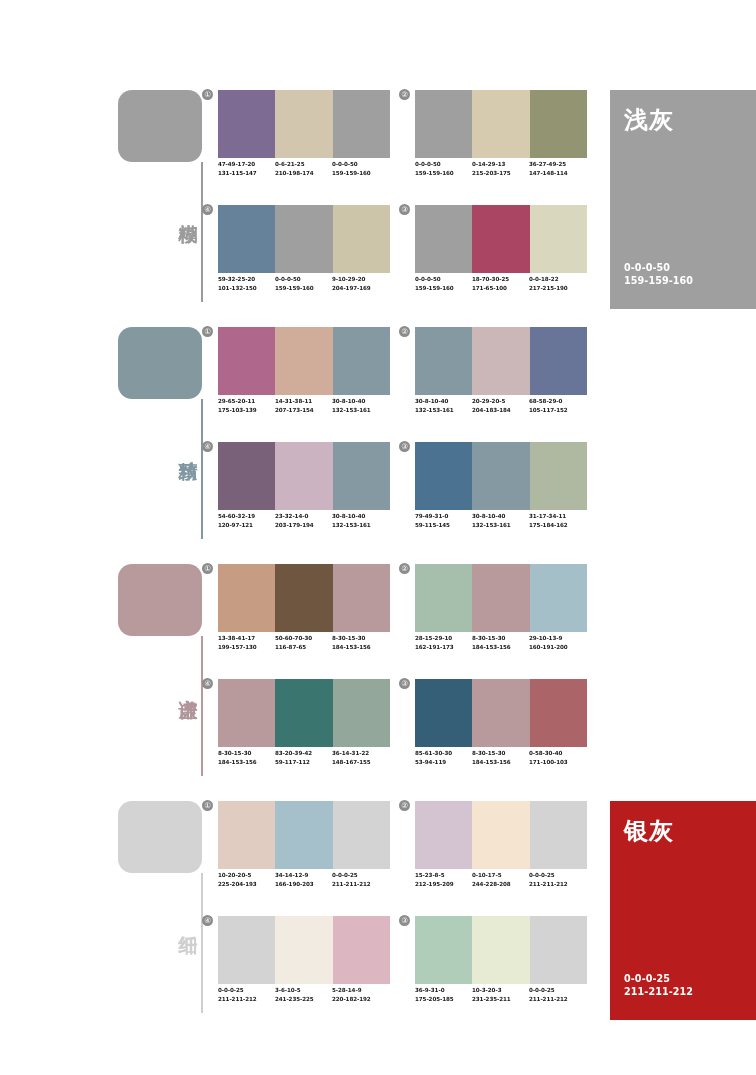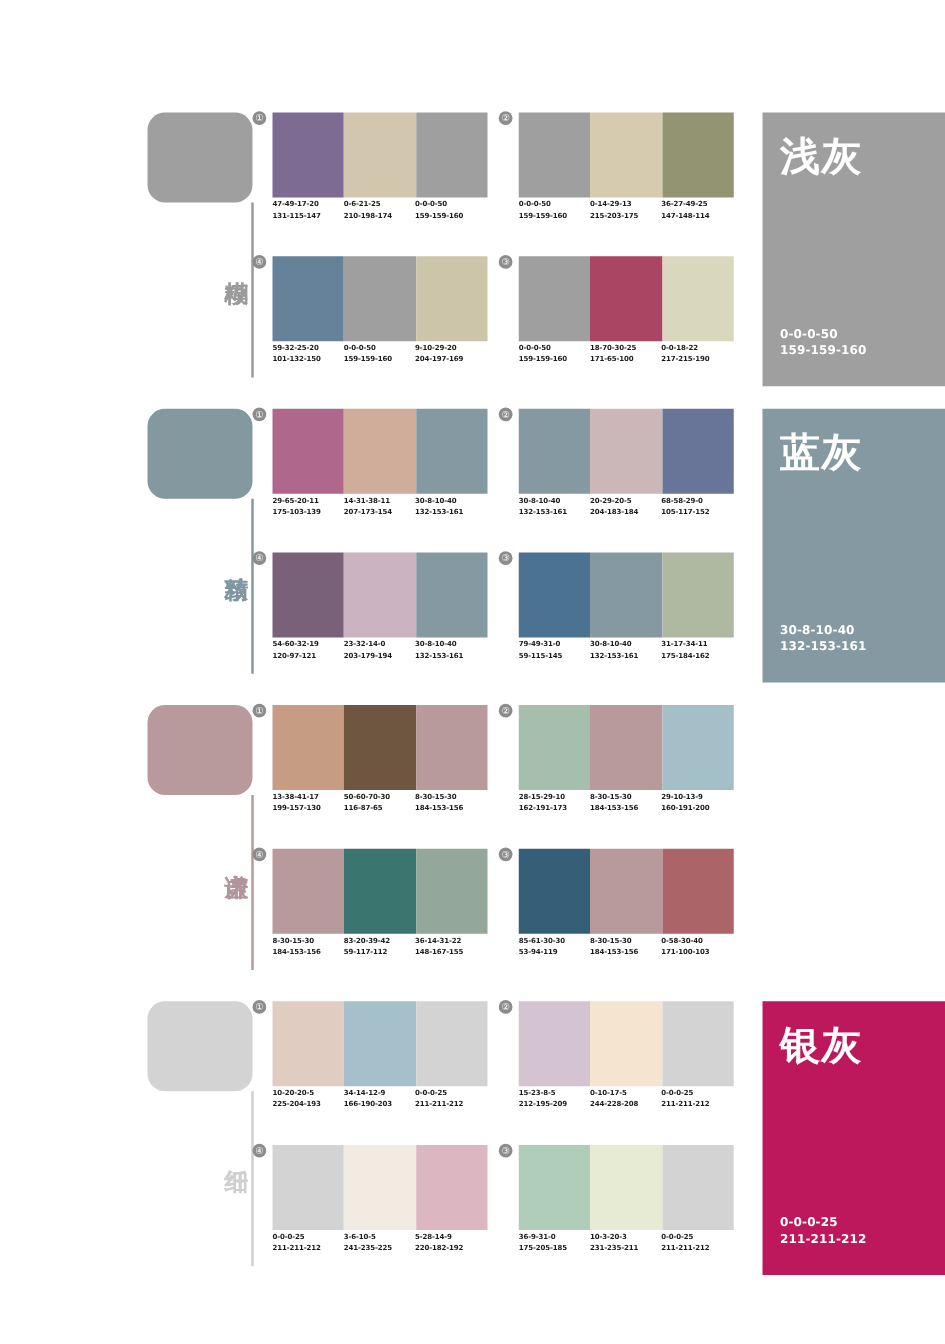--- a/index.html
+++ b/index.html
@@ -73,21 +73,21 @@
   }
 
   
   .hero{
     position:absolute;left:610px;top:5px;
     width:146px;height:219px;
     color:#ffffff;
   }
   .hero-name{
     position:absolute;left:14px;top:14px;
-    font-size:32px;font-weight:bold;
+    font-size:24px;font-weight:bold;
     letter-spacing:1px;
     font-family:Liberation Sans, sans-serif;
   }
   .hero-codes{
     position:absolute;left:14px;bottom:22px;
     font-size:9.6px;font-weight:bold;line-height:13px;
     font-family:"DejaVu Sans",sans-serif;
     letter-spacing:0.1px;
   }
 </style>
@@ -280,27 +280,20 @@
           <div class="code">
             <div>23-32-14-0</div>
             <div>203-179-194</div>
           </div>
           <div class="code">
             <div>30-8-10-40</div>
             <div>132-153-161</div>
           </div>
         </div>
       </div>
-      <div class="hero" style="background: rgb(132, 153, 161);">
-        <div class="hero-name">蓝灰</div>
-        <div class="hero-codes">
-          <div>30-8-10-40</div>
-          <div>132-153-161</div>
-        </div>
-      </div>
     </div>
     <div class="group g2">
       <div class="key-chip" style="background: rgb(184, 153, 156);"></div>
       <div class="v-rule" style="background: rgb(184, 153, 156);"></div>
       <div class="mood" style="color: rgb(176, 149, 155);">谦虚</div>
       <div class="combo c1">
         <div class="num left">①</div>
         <div class="bars">
           <div class="bar" style="background: rgb(198, 157, 130);"></div>
           <div class="bar" style="background: rgb(110, 86, 65);"></div>
@@ -473,21 +466,21 @@
           <div class="code">
             <div>3-6-10-5</div>
             <div>241-235-225</div>
           </div>
           <div class="code">
             <div>5-28-14-9</div>
             <div>220-182-192</div>
           </div>
         </div>
       </div>
-      <div class="hero" style="background: #be185d;">
+      <div class="hero" style="background: #b91c1c;">
         <div class="hero-name">银灰</div>
         <div class="hero-codes">
           <div>0-0-0-25</div>
           <div>211-211-212</div>
         </div>
       </div>
     </div>
   </div>
 
 </body></html>

